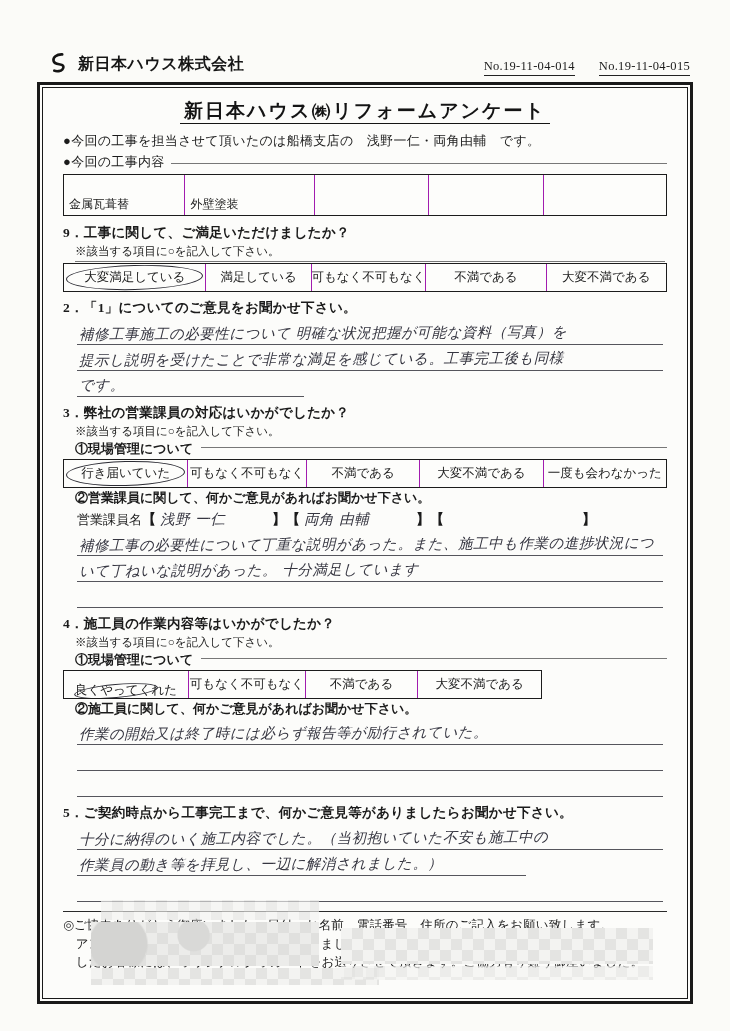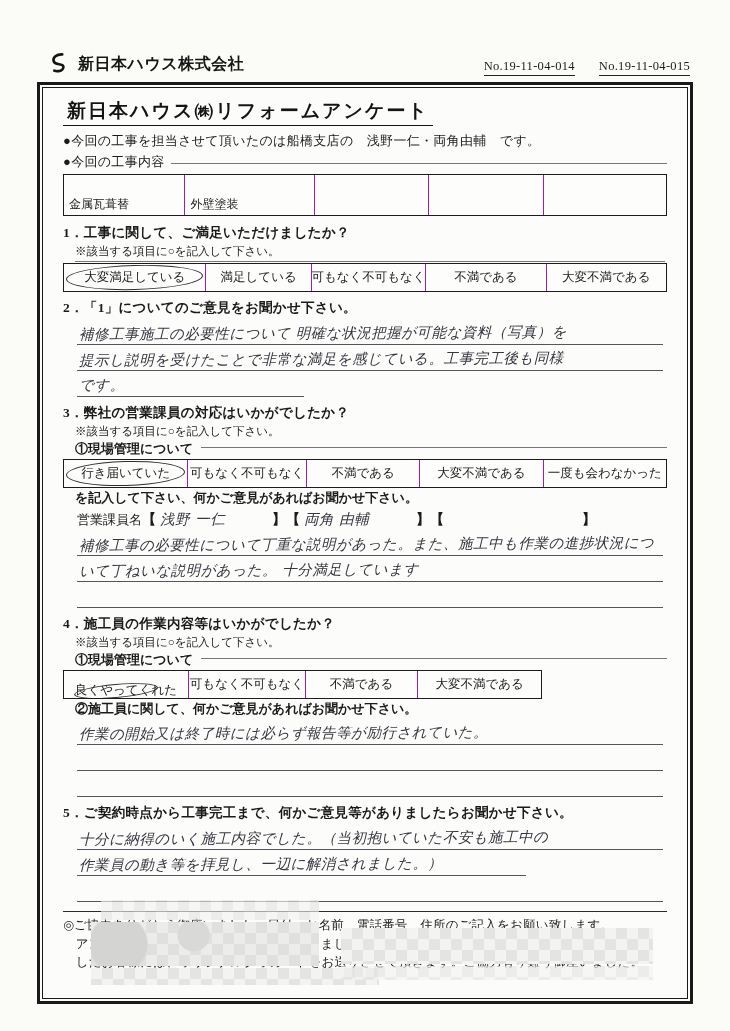--- a/index.html
+++ b/index.html
@@ -35,22 +35,22 @@
     margin:0 37px; height:922px; box-sizing:border-box;
     border:3px solid #191919; padding:2px;
     background:#fcfcfa;
   }
   .formbox-inner {
     border:1px solid #191919; height:100%; box-sizing:border-box;
     position:relative; padding:6px 20px 0 20px;
   }
 
   .form-title {
-    text-align:left; font-size:19px; font-weight:600; letter-spacing:2px;
-    margin:4px 0 8px 0; color:#141414;font-family:Liberation Mono, monospace;
+    text-align:center; font-size:19px; font-weight:600; letter-spacing:2px;
+    margin:4px 0 8px 0; color:#141414;
   }
   .form-title span {
     border-bottom:1.5px solid #141414; padding:0 4px 2px 4px;
   }
 
   .bullet-line { font-size:13px; margin:3px 0; letter-spacing:0.3px; }
   .bullet-line.with-rule { display:flex; align-items:baseline; }
   .bullet-line.with-rule .rule-ext { flex:1; border-bottom:1px solid #777; margin-left:6px; transform:translateY(-2px); }
 
   
@@ -179,21 +179,21 @@
 
       <div class="tbl work-table">
         <div class="cell c0">金属瓦葺替</div>
         <div class="cell c1">外壁塗装</div>
         <div class="cell c2"></div>
         <div class="cell c3"></div>
         <div class="cell c4"></div>
       </div>
 
       <div>
-        <div class="q-title">1．工事に関して、ご満足いただけましたか？</div>
+        <div class="q-title">9．工事に関して、ご満足いただけましたか？</div>
         <div class="q-note ruled">※該当する項目に○を記入して下さい。</div>
         <div class="tbl opt-table q1-cols">
           <div class="cell c0 circled">大変満足している</div>
           <div class="cell c1">満足している</div>
           <div class="cell c2">可もなく不可もなく</div>
           <div class="cell c3">不満である</div>
           <div class="cell c4">大変不満である</div>
         </div>
       </div>
 
@@ -220,21 +220,21 @@
           <span class="rule-ext"></span>
         </div>
         <div class="tbl opt-table q3-cols">
           <div class="cell c0 circled">行き届いていた</div>
           <div class="cell c1">可もなく不可もなく</div>
           <div class="cell c2">不満である</div>
           <div class="cell c3">大変不満である</div>
           <div class="cell c4">一度も会わなかった</div>
         </div>
         <div class="sub-label-row">
-          <span class="sub-label">を記入して下さい、何かご意見があればお聞かせ下さい。</span>
+          <span class="sub-label">②営業課員に関して、何かご意見があればお聞かせ下さい。</span>
         </div>
         <div class="staff-row">
           <span>営業課員名</span>
           <span class="staff-slot">
             <span class="br">【</span>
             <span class="hw staff-name">浅野 一仁</span>
             <span class="br">】</span>
           </span>
           <span class="staff-slot">
             <span class="br">【</span>

